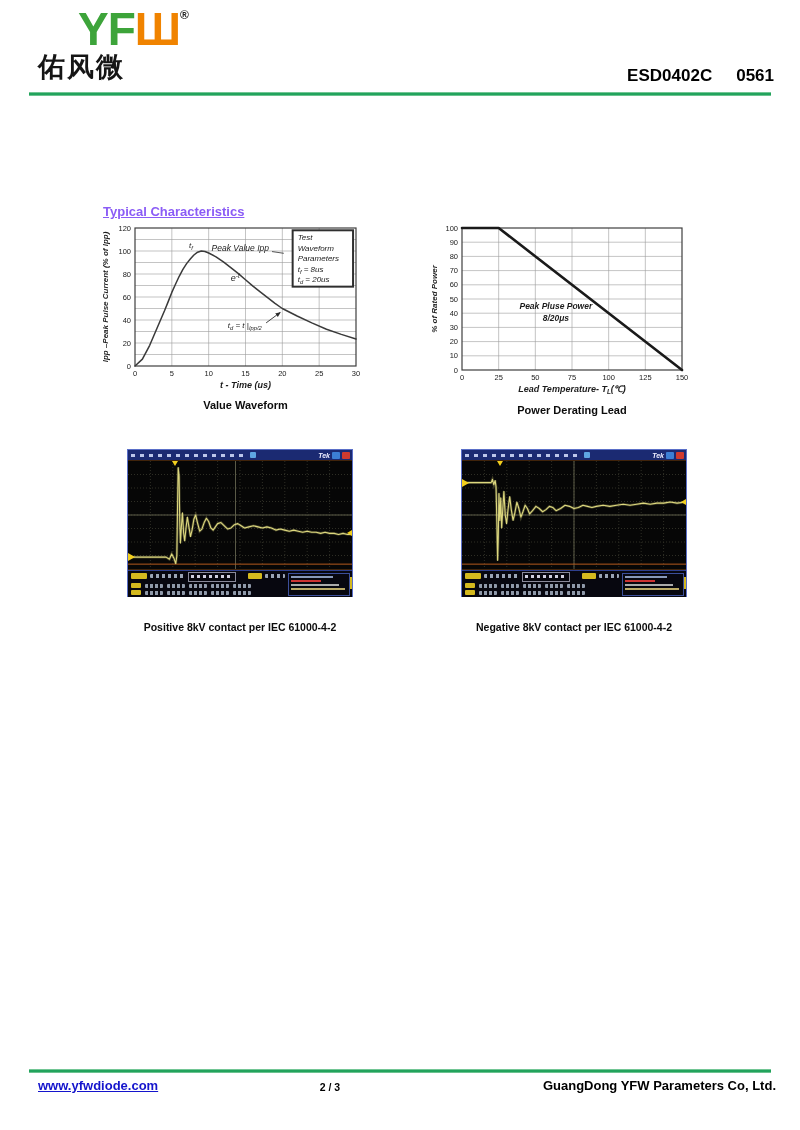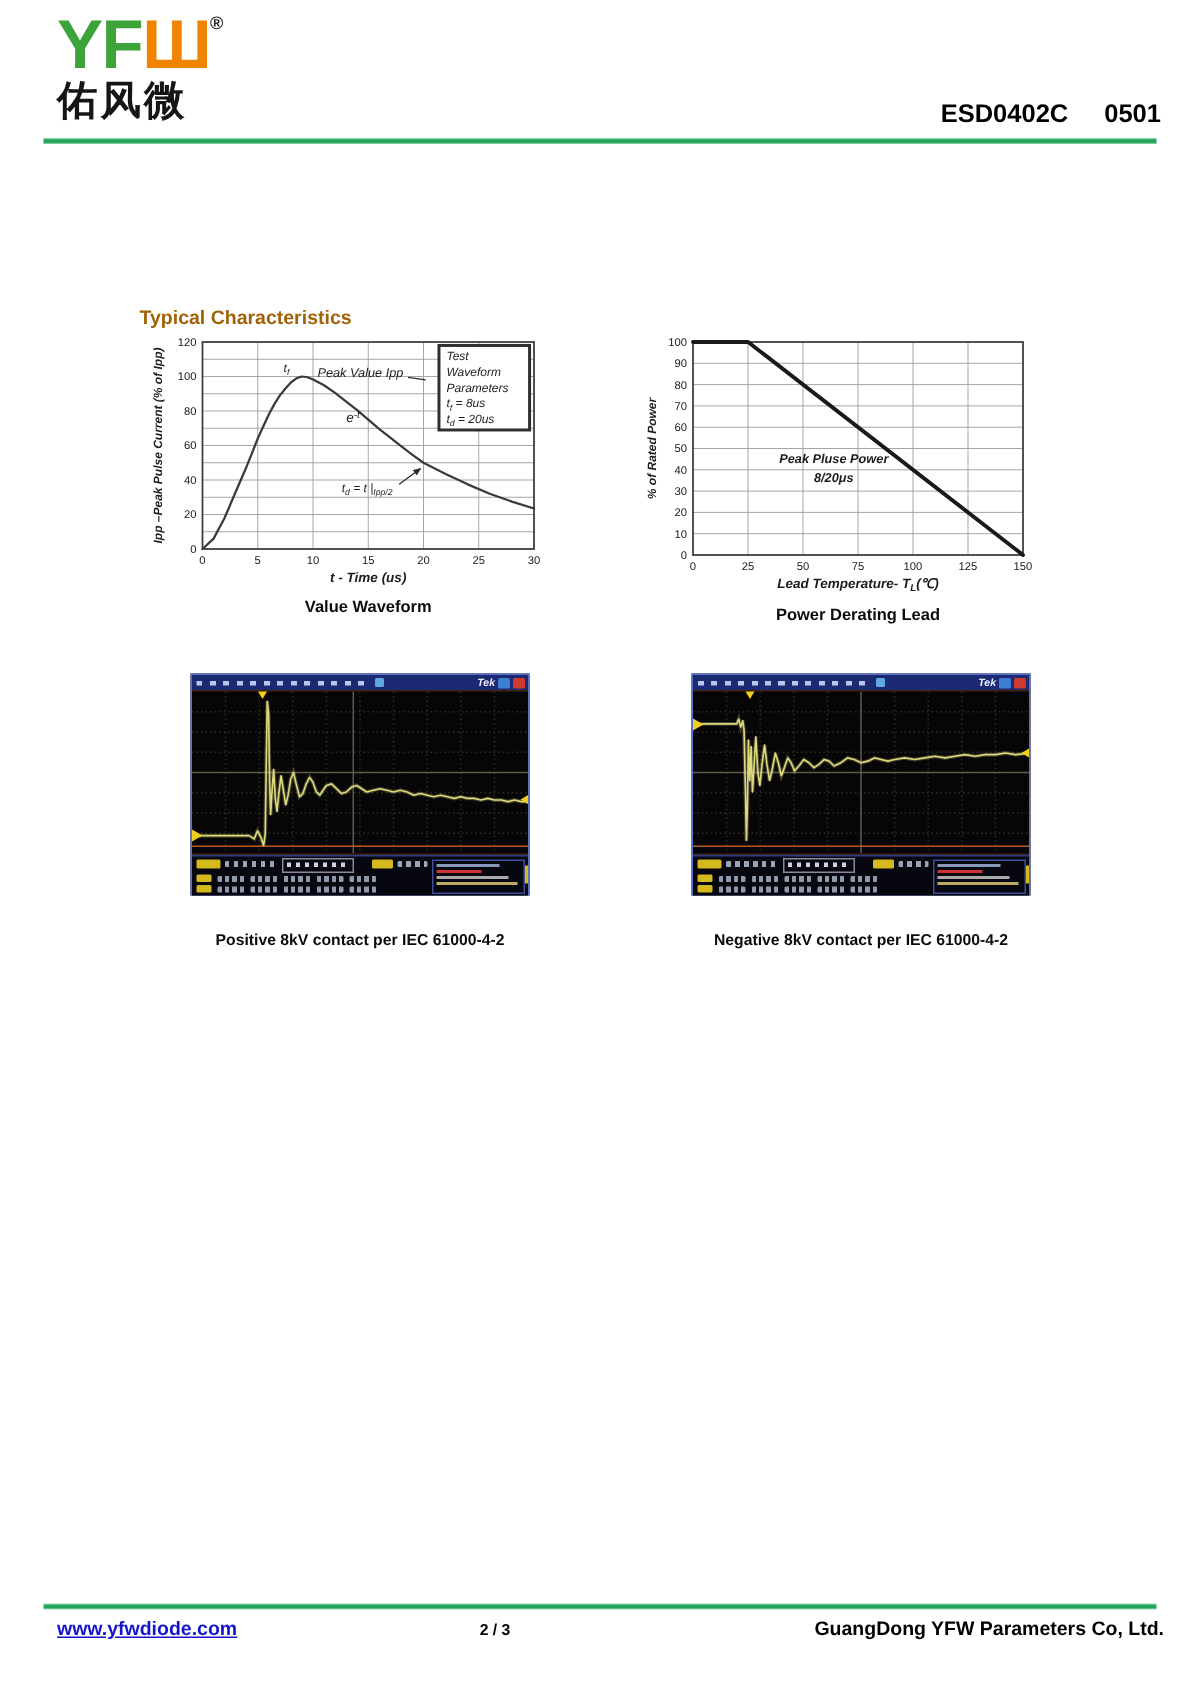--- a/index.html
+++ b/index.html
@@ -2,32 +2,32 @@
 <html style="--green: #22a35c; --logo-green: #3da43a; --logo-orange: #f08300; --scope-menubar: #1b2a72; --scope-screen: #060606; --marker: #f2cf1e;"><head>
 <meta charset="utf-8">
 <style>
   html,body{margin:0;padding:0;}
   body{width:800px;height:1130px;background:#fff;overflow:hidden;}
   .page{position:relative;width:800px;height:1130px;background:#ffffff;
         font-family:"Liberation Sans",sans-serif;color:#111;}
 
   
   .logo{position:absolute;left:38px;top:6px;line-height:1;}
-  .logo-line1{font-weight:bold;font-size:46px;letter-spacing:-1px;}
+  .logo-line1{font-weight:bold;font-size:46px;letter-spacing:-1px;margin-left:40px;}
   .logo-yf{color:var(--logo-green);}
   .logo-w{color:var(--logo-orange);}
   .logo-reg{font-size:12px;color:#222;vertical-align:26px;font-weight:bold;letter-spacing:0;}
   .logo-cn{font-size:27px;font-weight:bold;color:#151515;letter-spacing:2px;margin-top:2px;}
   .page-title{position:absolute;right:26px;top:66px;font-size:17px;font-weight:bold;color:#000;}
   .page-title .pkg{margin-left:24px;}
   .rule{position:absolute;left:29px;width:742px;height:4px;
         background:linear-gradient(180deg,#9fd9b4,var(--green) 35%,var(--green) 70%,#9fd9b4);}
   .header-rule{top:92px;}
 
-  .section-title{position:absolute;left:93px;top:193px;font-size:13px;font-weight:bold;color:#a16207;}
+  .section-title{position:absolute;left:103px;top:193px;font-size:13px;font-weight:bold;color:#8b5cf6;text-decoration:underline;}
 
   
   .chart{position:absolute;}
   .chart1{left:98px;top:216px;}
   .chart2{left:425px;top:216px;}
   .fig-caption{position:absolute;font-size:11px;font-weight:bold;text-align:center;color:#0c0c0c;}
   .cap1{left:135px;top:399px;width:221px;}
   .cap2{left:462px;top:404px;width:220px;}
 
   
@@ -68,21 +68,21 @@
 <body>
 
 <div class="page">
 
   <header>
     <div class="logo">
       <div class="logo-line1"><span class="logo-yf">YF</span><span class="logo-w">Ш</span><span class="logo-reg">®</span></div>
       <div class="logo-cn">佑风微</div>
     </div>
     <div class="page-title">
-      <span>ESD0402C</span><span class="pkg">0501</span>
+      <span>ESD0402C</span><span class="pkg">0561</span>
     </div>
     <div class="rule header-rule"></div>
   </header>
 
   <h2 class="section-title">Typical Characteristics</h2>
 
   <div id="chart1" class="chart chart1"><svg width="270" height="192">
         <defs>
           <marker id="pulse-waveform-arr" markerWidth="7" markerHeight="7" refX="5" refY="2.5" orient="auto">
             <path d="M0,0 L6,2.5 L0,5 Z" fill="#2c2c2c"></path>

